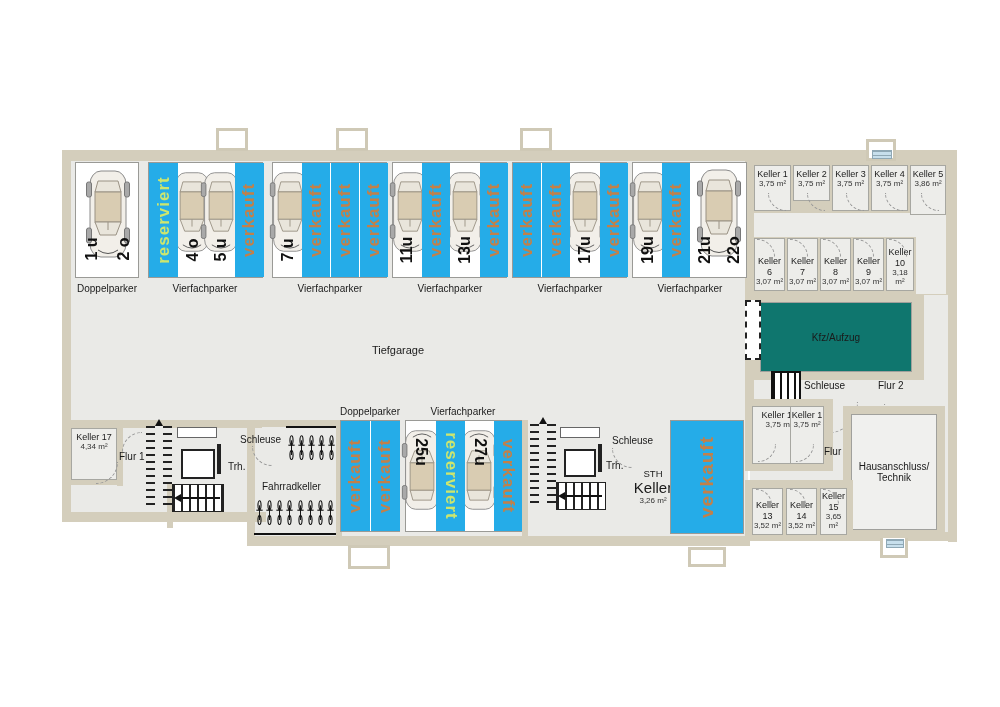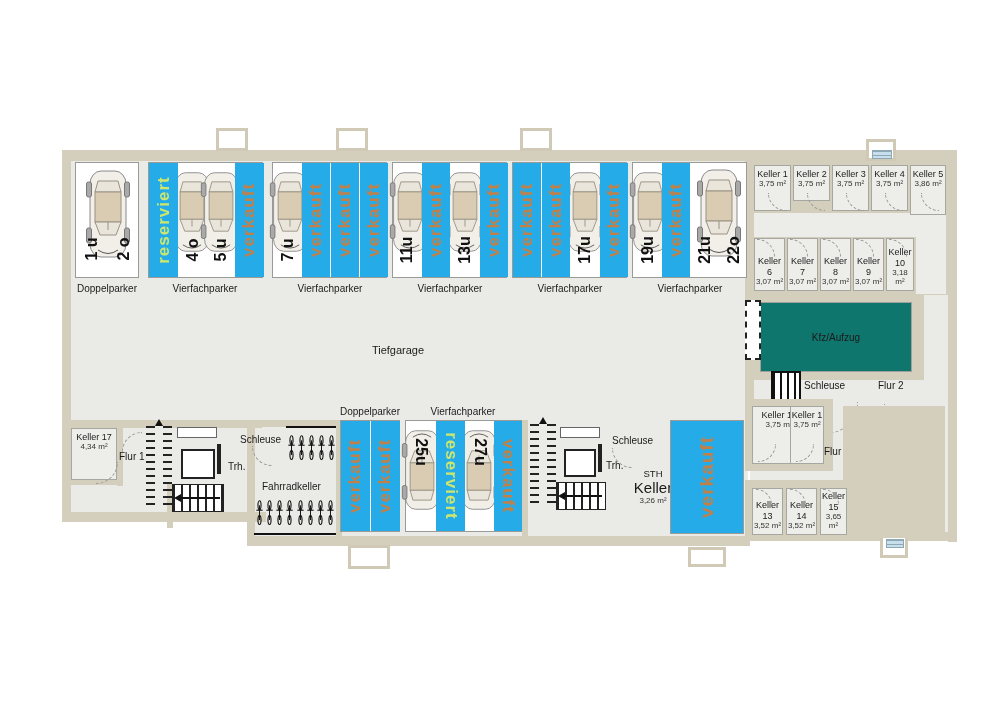--- a/index.html
+++ b/index.html
@@ -198,20 +198,24 @@
     <div class="rname">Keller 1</div>
     <div class="rarea">3,75 m²</div>
   </div>
   <div class="door br" style="left:758px;top:444px;width:18px;height:18px"></div>
   <div class="door br" style="left:796px;top:444px;width:18px;height:18px"></div>
   <div class="lbl" style="left:824px;top:446px">Flur 3</div>
   <div class="tansq" style="left:851px;top:408px;width:7px;height:7px"></div>
   <div class="blacksq" style="left:846px;top:416px;width:19px;height:19px"></div>
 
   <div class="wall" style="left:843px;top:406px;width:102px;height:132px"></div>
+  <div class="white-room cent" style="left:851px;top:414px;width:86px;height:116px;background:#F0F0EE;flex-direction:column">
+    <span class="lbl" style="position:static">Hausanschluss/</span>
+    <span class="lbl" style="position:static">Technik</span>
+  </div>
 
   <div class="wall" style="left:745px;top:480px;width:108px;height:60px"></div>
   <div class="room lblbot" style="left:752px;top:488px;width:31px;height:47px">
     <div class="rname">Keller 13</div>
     <div class="rarea">3,52 m²</div>
   </div>
   <div class="room lblbot" style="left:786px;top:488px;width:31px;height:47px">
     <div class="rname">Keller 14</div>
     <div class="rarea">3,52 m²</div>
   </div>

